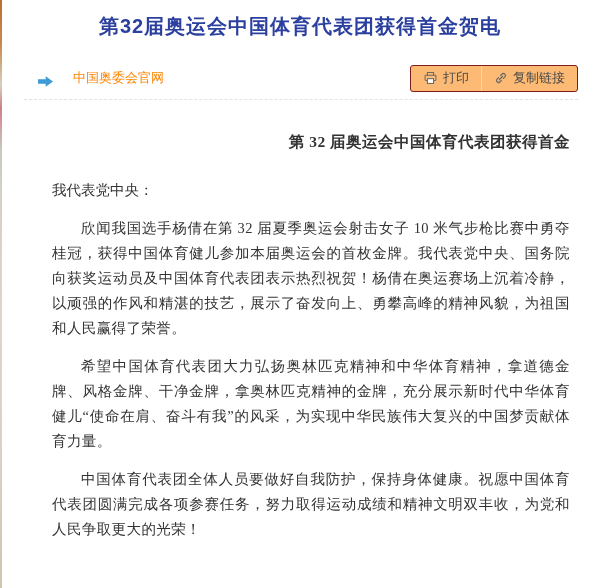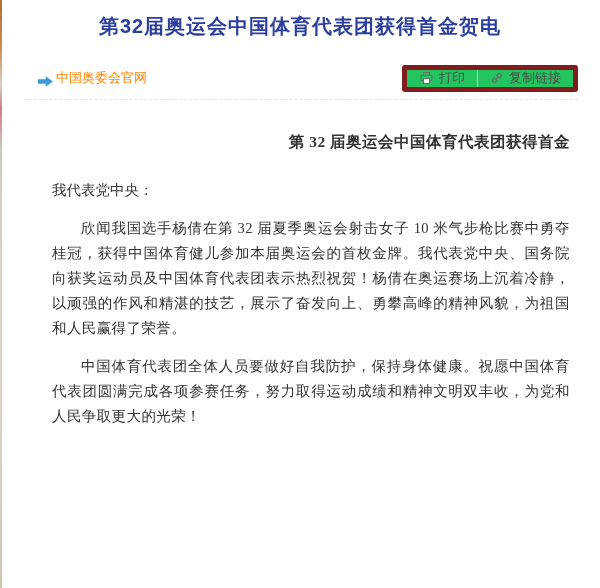--- a/index.html
+++ b/index.html
@@ -31,34 +31,34 @@
     height: 28px;
   }
   .arrow-icon { display: inline-block; width: 15px; height: 11px; }
   .meta-time {
     margin-left: 12px;
     font-family: "Liberation Mono", "DejaVu Sans Mono", monospace;
     font-size: 13px;
     color: #7f7f7f;
   }
   .meta-source {
-    margin-left: 3px;
+    margin-left: 20px;
     font-size: 13px;
     color: #FF8400;
     text-decoration: none;
     cursor: pointer;
     text-align: center;
   }
   .meta-spacer { flex: 1; }
   .btn-group {
     display: flex;
     align-items: stretch;
-    border: 5px solid #7f1d1d;
+    border: 1px solid #7f1d1d;
     border-radius: 3px;
-    background: #22c55e;
+    background: #fdba74;
     height: 27px;
     box-shadow: 0 1px 1px rgba(0,0,0,0.03);
   }
   .tool-btn {
     display: flex;
     align-items: center;
     gap: 5px;
     padding: 0 12px;
     background: none;
     border: none;
@@ -139,15 +139,16 @@
     </button>
   </div>
 </div>
 
 <div class="dashed-divider"></div>
 
 <div class="article">
   <h2 class="article-heading">第 32 届奥运会中国体育代表团获得首金</h2>
   <p class="salutation">我代表党中央：</p>
   <p class="body-para">欣闻我国选手杨倩在第 32 届夏季奥运会射击女子 10 米气步枪比赛中勇夺桂冠，获得中国体育健儿参加本届奥运会的首枚金牌。我代表党中央、国务院向获奖运动员及中国体育代表团表示热烈祝贺！杨倩在奥运赛场上沉着冷静，以顽强的作风和精湛的技艺，展示了奋发向上、勇攀高峰的精神风貌，为祖国和人民赢得了荣誉。</p>
+  <p class="body-para">希望中国体育代表团大力弘扬奥林匹克精神和中华体育精神，拿道德金牌、风格金牌、干净金牌，拿奥林匹克精神的金牌，充分展示新时代中华体育健儿“使命在肩、奋斗有我”的风采，为实现中华民族伟大复兴的中国梦贡献体育力量。</p>
   <p class="body-para">中国体育代表团全体人员要做好自我防护，保持身体健康。祝愿中国体育代表团圆满完成各项参赛任务，努力取得运动成绩和精神文明双丰收，为党和人民争取更大的光荣！</p>
 
 </div>
 
 </body></html>

